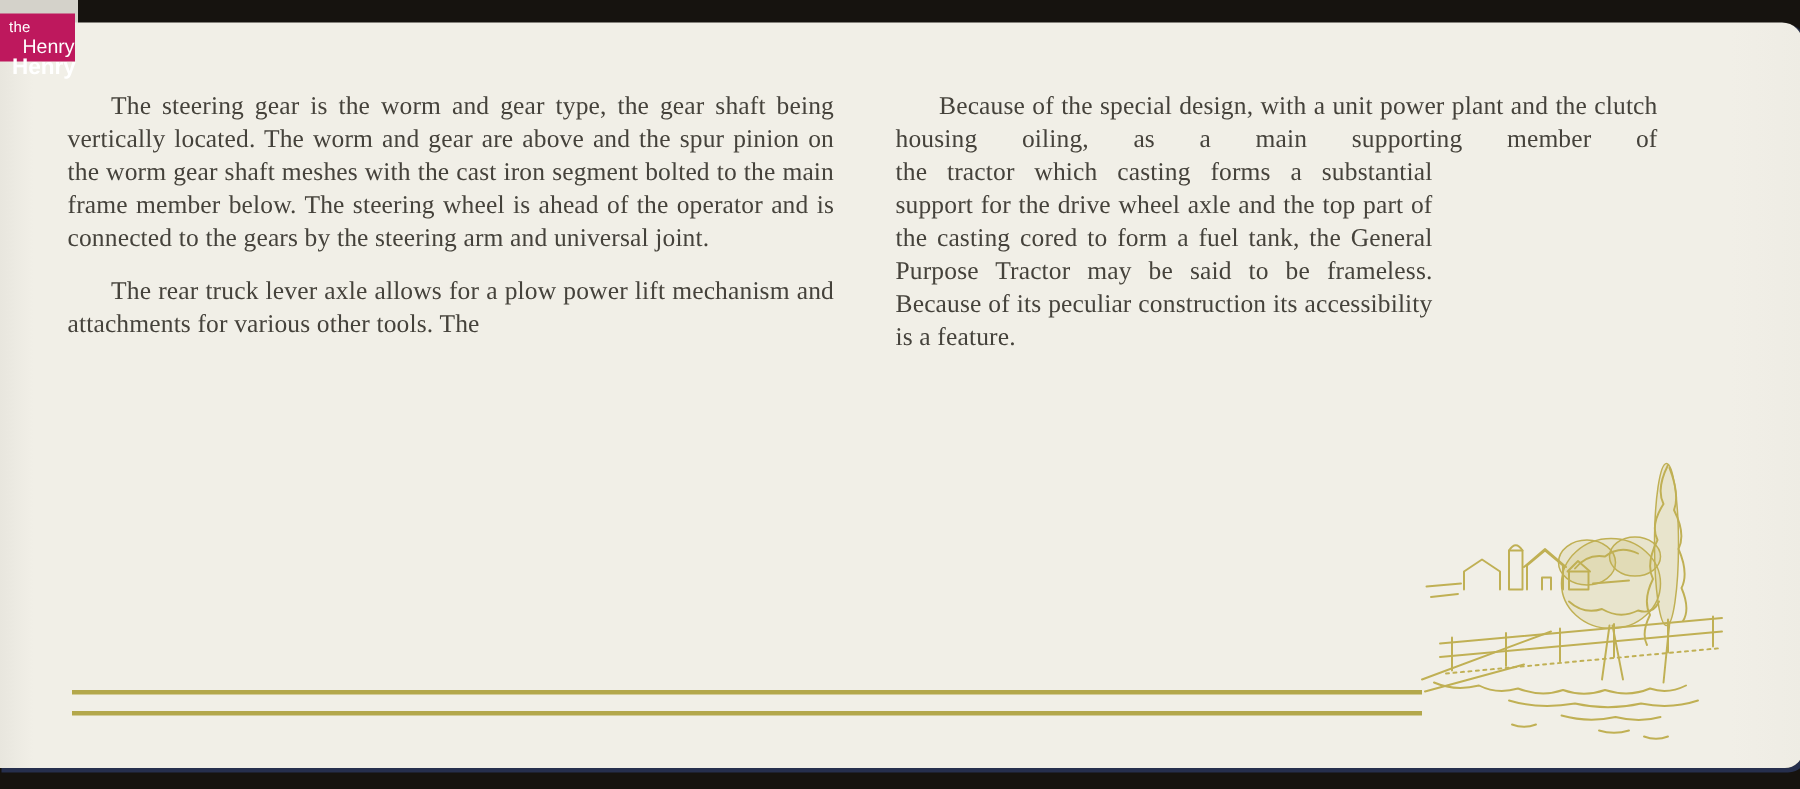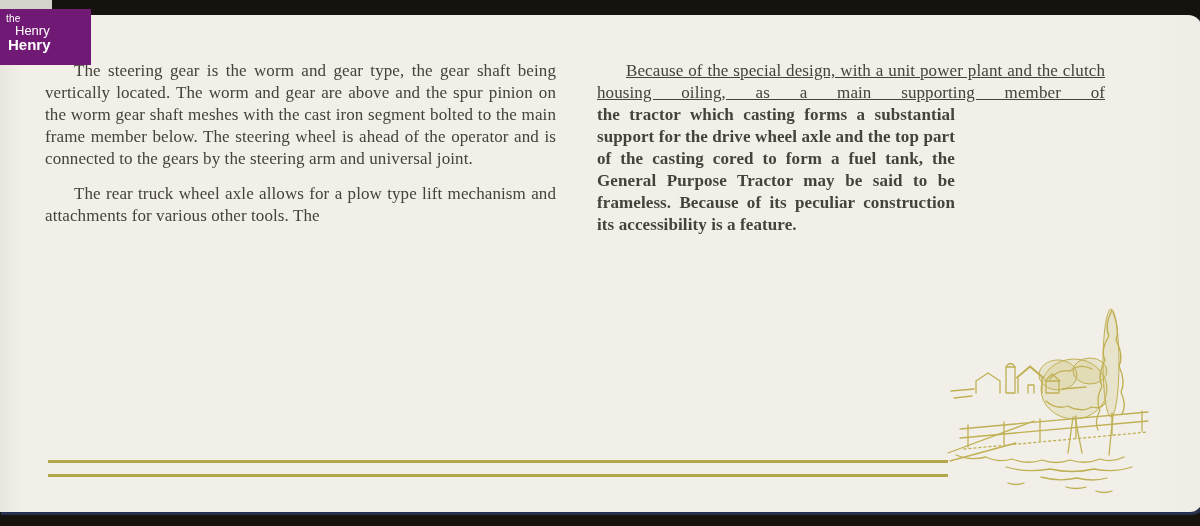--- a/index.html
+++ b/index.html
@@ -27,26 +27,25 @@
     left: 0; top: 15px;
     width: 1186px; height: 497px;
     background: linear-gradient(90deg, #e8e6de 0px, #f1efe7 22px, #f1efe7 96%, #eeece4 100%);
     border-radius: 0 14px 12px 0;
     box-shadow: 2px 2px 0 1px rgba(44, 58, 99, 0.75);
     padding-left: 16px;
   }
   .logo {
     position: absolute;
     left: 0; top: 9px;
-    width: 50px; height: 56px;
-    background: #701a75;
+    width: 50px; height: 32px;
+    background: #be185d;
     z-index: 5;
     font-family: "Liberation Sans", sans-serif;
     color: #ffffff;
-    padding-left: 41px;
   }
   .logo .l-the {
     position: absolute; left: 6px; top: 4px;
     font-size: 10px; font-weight: 400; letter-spacing: 0.2px;
   }
   .logo .l-henry {
     position: absolute; left: 15px; top: 14px;
     font-size: 13px; font-weight: 400;
   }
   .logo .l-ford {
@@ -63,28 +62,26 @@
     letter-spacing: 0.1px;
   }
   .col p { margin: 0 0 13px 0; text-indent: 29px; }
   .col-left  { left: 45px;  width: 511px; }
   .col-right { left: 597px; width: 508px; }
   .col-right .no-indent { text-indent: 0; }
   
   .col-right .p2-intro {
     margin-bottom: 0;
     text-align-last: justify;
-    text-decoration: underline;
   }
   
   .col-right .p2-wrap {
     width: 358px;
     text-indent: 0;
     margin-top: 0;
-    font-weight: bold;
   }
   .rule {
     position: absolute;
     left: 48px; top: 445px;
     width: 900px; height: 11px;
     border-top: 3px solid #b3a74b;
     border-bottom: 3px solid #b3a74b;
   }
   .illustration {
     position: absolute;
@@ -109,21 +106,21 @@
 <body>
 
 <div class="stage">
 
   <div class="corner-patch"></div>
 
   <div class="page">
 
     <div class="col col-left">
       <p>The steering gear is the worm and gear type, the gear shaft being vertically located.  The worm and gear are above and the spur pinion on the worm gear shaft meshes with the cast iron segment bolted to the main frame member below.  The steering wheel is ahead of the operator and is connected to the gears by the steering arm and universal joint.</p>
-      <p>The rear truck wheel axle allows for a plow type lift mechanism and attachments for various other tools.  The</p>
+      <p>The rear truck lever axle allows for a plow power lift mechanism and attachments for various other tools.  The</p>
     </div>
 
     <div class="col col-right">
       <p class="p2-intro">Because of the special design, with a unit power plant and the clutch housing oiling, as a main supporting member of</p>
       <p class="p2-wrap">the tractor which casting forms a substantial support for the drive wheel axle and the top part of the casting cored to form a fuel tank, the General Purpose Tractor may be said to be frameless.  Because of its peculiar construction its accessibility is a feature.</p>
     </div>
 
     <div class="rule"></div>
 
     <svg class="illustration" viewBox="0 0 216 198">

